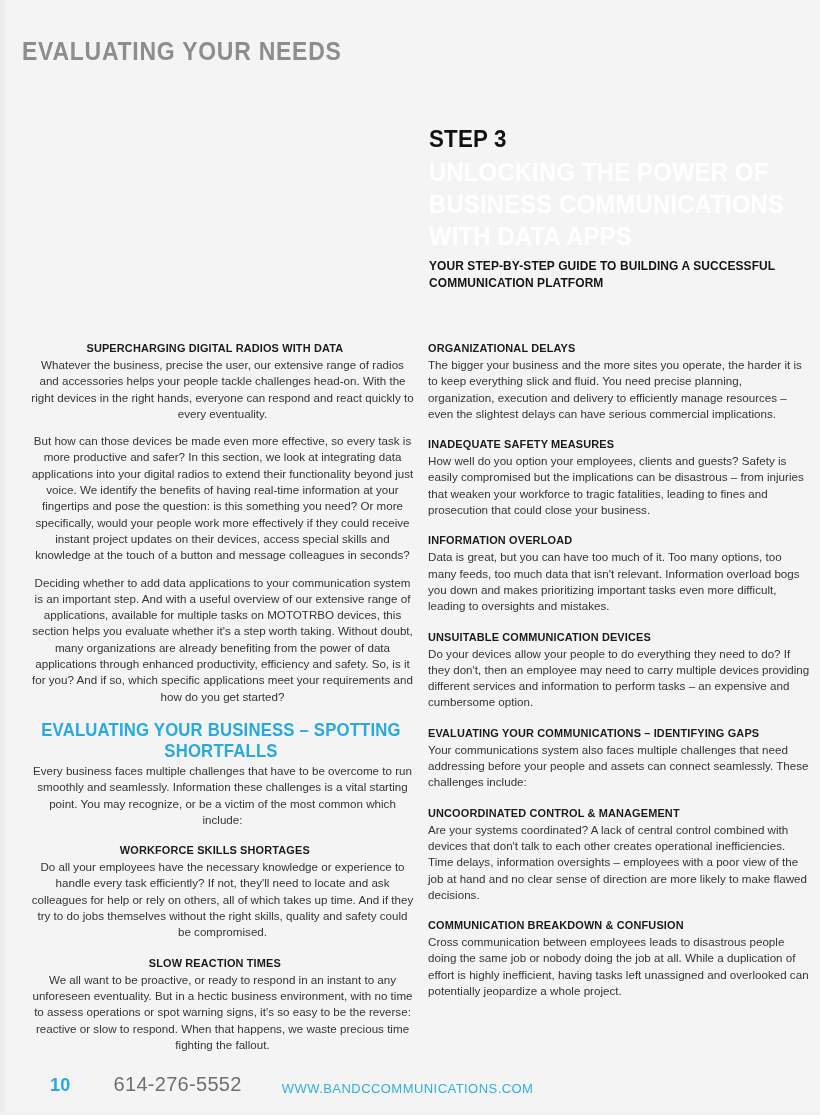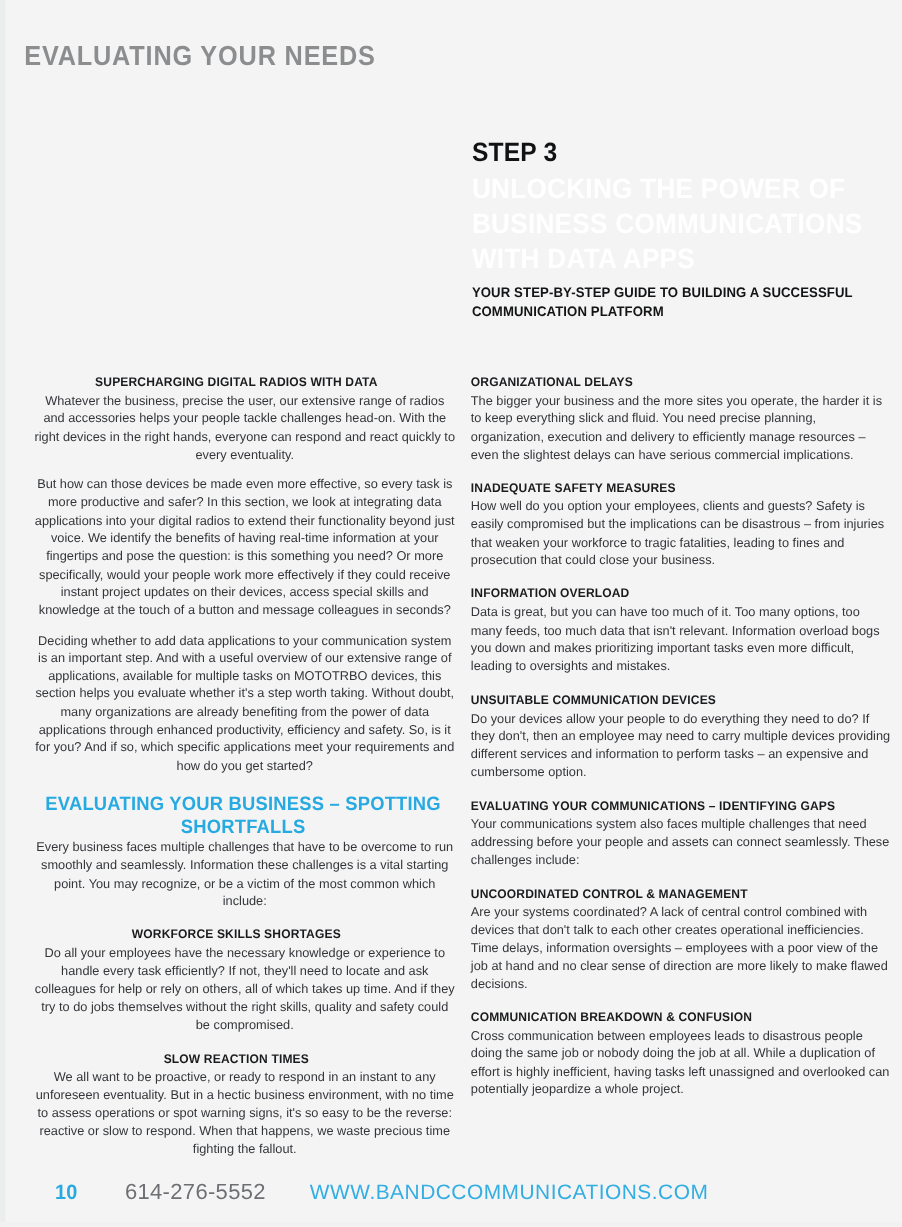--- a/index.html
+++ b/index.html
@@ -154,21 +154,21 @@
   }
   .phone {
     margin-left: 42px;
     font-size: 20px;
     font-weight: 400;
     color: #6d6f72;
     letter-spacing: 0.3px;
   }
   .weburl {
     margin-left: 40px;
-    font-size: 19px;
+    font-size: 13px;
     font-weight: 400;
     color: #33aee3;
     letter-spacing: 0.45px;
     text-decoration: none;
   }
 </style>
 </head>
 <body>
 
 <div class="page">

